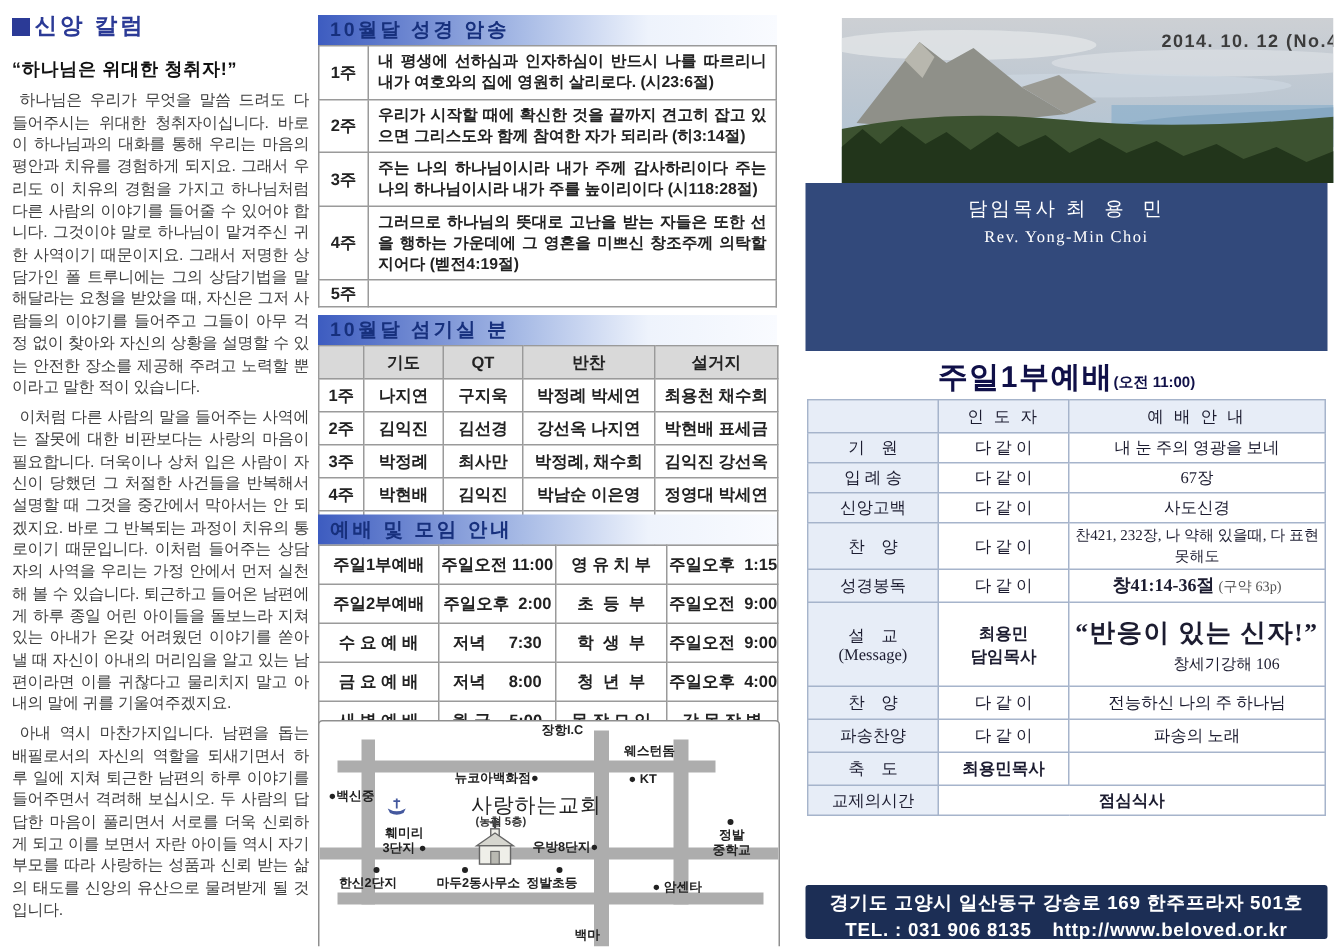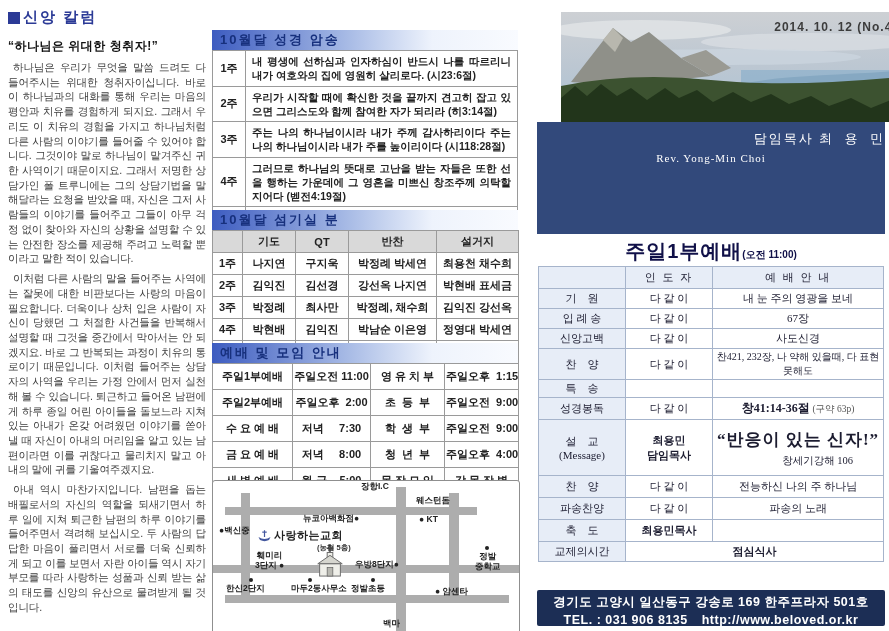--- a/index.html
+++ b/index.html
@@ -21,47 +21,47 @@
   .sec-title{height:20px;line-height:20px;padding-left:8px;font-size:13px;font-weight:bold;
              color:#17307d;letter-spacing:2px;
              background:linear-gradient(90deg,#3d5cc0 0%,#a9bce6 45%,#eef3fc 72%,#f9fbff 100%);}
   table{border-collapse:collapse;width:100%;table-layout:fixed;}
   .mid-tbl td{border:1px solid #9a9a9a;color:#222;}
   .week{width:30px;text-align:center;font-weight:bold;font-size:11px;}
   .verse{font-size:10.5px;font-weight:600;color:#333;padding:3px 6px;line-height:1.36;text-align:justify;word-break:break-all;}
   .t2 td{height:19px;text-align:center;font-size:11px;font-weight:bold;}
   .t2 .hdr td{background:#d9d9d9;}
   .t3 td{height:23px;text-align:center;font-size:11px;font-weight:bold;white-space:pre;}
-  .sec1{top:0;margin-top:20px;} .sec2{top:200px;} .sec3{top:333px;}
+  .sec1{top:0;} .sec2{top:200px;} .sec3{top:333px;}
 
   
   .map{top:470px;height:152px;border:1px solid #8f8f8f;border-radius:3px;background:#fff;
        position:absolute;overflow:hidden;}
   .road{position:absolute;background:#adadad;}
   .rh1{left:12px;top:26px;width:252px;height:8px;}
   .rh2{left:0;top:84px;width:306px;height:8px;}
   .rh3{left:12px;top:114px;width:284px;height:8px;}
   .rv1{left:28px;top:12px;width:9px;height:110px;}
   .rv2{left:183px;top:6px;width:10px;height:146px;}
   .rv3{left:236px;top:12px;width:10px;height:110px;}
   .mlab{position:absolute;font-size:8.5px;font-weight:bold;color:#222;line-height:1.15;text-align:center;white-space:pre;}
   .mdot{position:absolute;width:4px;height:4px;background:#222;border-radius:50%;}
   .mlogo{position:absolute;left:44px;top:47px;display:flex;align-items:center;gap:2px;}
-  .mlogo .nm{font-size:11px;font-weight:bold;color:#222;letter-spacing:0.5px;}
+  .mlogo .nm{font-size:14px;font-weight:normal;color:#222;letter-spacing:0.5px;margin-left:40px;}
   .mfloor{position:absolute;left:104px;top:62px;font-size:7.5px;font-weight:bold;color:#333;}
 
   
   .col-right{position:absolute;left:537px;top:0;width:348px;height:631px;}
   .photo{position:absolute;left:0;top:12px;width:348px;height:110px;overflow:hidden;margin-left:24px;}
   .photo svg{position:absolute;left:0;top:0;}
   .date{position:absolute;top:8px;right:4px;font-size:12px;font-weight:bold;color:#3c3c3c;letter-spacing:1px;}
   .banner{position:absolute;left:0;top:122px;width:348px;height:112px;background:#32497b;color:#fff;text-align:center;}
   .b-denom{padding-top:12px;font-size:12px;letter-spacing:5px;font-family:"Liberation Serif",serif;}
   .b-name{margin-top:5px;font-size:26px;font-weight:bold;letter-spacing:6px;}
-  .b-pastor{margin-top:8px;font-size:13px;letter-spacing:2px;white-space:pre;font-family:"Liberation Serif",serif;text-align:right;}
+  .b-pastor{margin-top:8px;font-size:13px;letter-spacing:2px;white-space:pre;font-family:"Liberation Serif",serif;}
   .b-rev{margin-top:4px;font-size:11px;letter-spacing:1px;font-family:"Liberation Serif",serif;}
   .svc-title{position:absolute;left:0;top:238px;width:348px;text-align:center;color:#101048;}
   .svc-title .big{font-size:20px;font-weight:bold;letter-spacing:1px;}
   .svc-title .small{font-size:10px;font-weight:bold;}
 
   .svc{position:absolute;left:1px;top:266px;width:346px;font-family:"Liberation Serif",serif;}
   .svc td{border:1px solid #a6b4cb;font-size:11px;color:#1c1c30;text-align:center;padding:1px 2px;}
   .c-item{width:82px;background:#e7edf7;white-space:pre;}
   .c-lead{width:82px;white-space:pre;}
   .svc .hdr td{background:#e7edf7;font-size:11px;letter-spacing:2px;height:19px;}
@@ -324,25 +324,20 @@
       <tr class="h20">
         <td class="c-item">신앙고백</td>
         <td class="c-lead">다 같 이</td>
         <td>사도신경</td>
           </tr>
       <tr class="h22">
         <td class="c-item">찬    양</td>
         <td class="c-lead">다 같 이</td>
         <td style="font-size:10px;">찬421, 232장, 나 약해 있을때, 다 표현못해도</td>
           </tr>
-      <tr class="h17">
-        <td class="c-item">특    송</td>
-        <td class="c-lead"></td>
-        <td></td>
-          </tr>
       <tr class="h22">
         <td class="c-item">성경봉독</td>
         <td class="c-lead">다 같 이</td>
         <td><span class="scrip">창41:14-36절</span> <span class="note-sm">(구약 63p)</span></td>
           </tr>
       <tr class="h56">
         <td class="c-item"><div>설    교</div><div>(Message)</div></td>
         <td class="c-lead"><div class="bold">최용민</div><div class="bold">담임목사</div></td>
         <td>
           <div class="sermon-title">“반응이 있는 신자!”</div>

